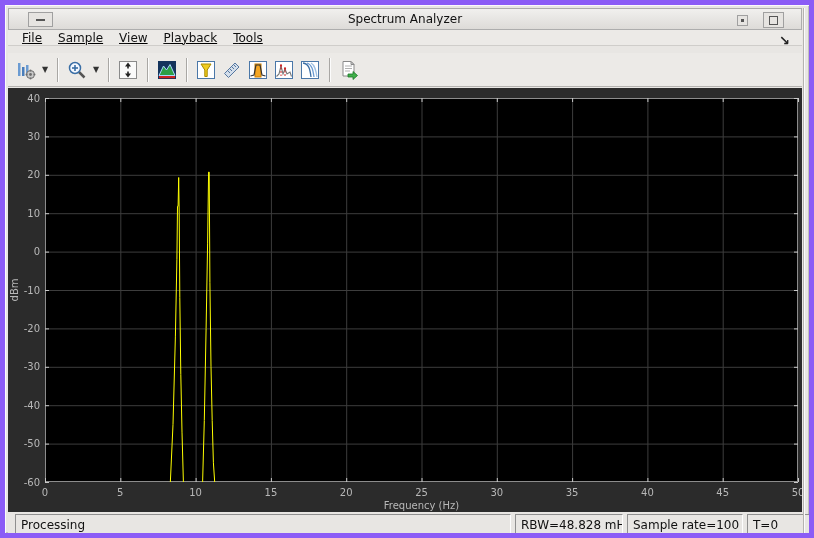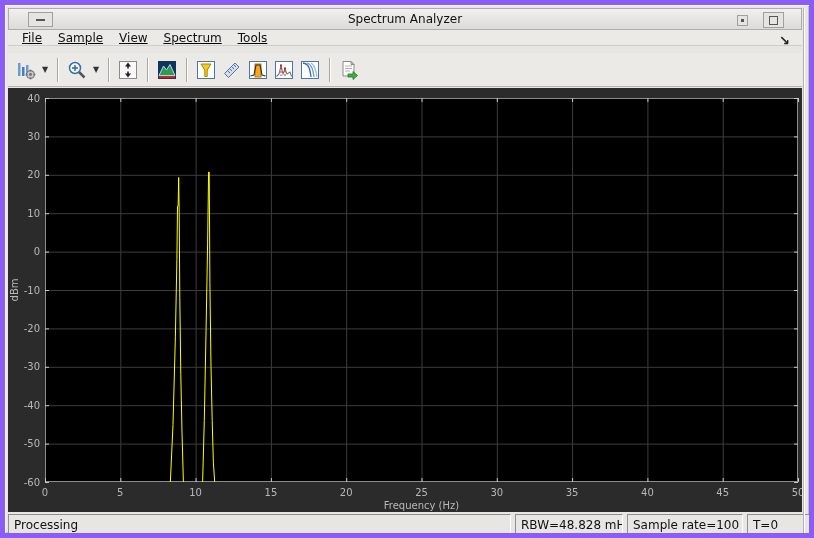--- a/index.html
+++ b/index.html
@@ -77,21 +77,21 @@
   
   .statusbar {
     position:absolute; left:3px; top:509px; width:804px; height:22px;
     background:#e8e6e3; display:flex; align-items:stretch;
   }
   .spanel {
     border:1px solid; border-color:#8f8f8f #fdfdfd #fdfdfd #8f8f8f;
     font-size:12px; color:#111; display:flex; align-items:center;
     padding:0 5px; white-space:nowrap; overflow:hidden;
   }
-  .sp-left { flex:1; margin-right:4px; }
+  .sp-left { flex:1; margin-right:4px;margin-left:7px; }
   .sp-rbw { width:108px; margin-right:4px; }
   .sp-rate { width:116px; margin-right:4px; }
   .sp-time { width:65px; }
   .win-right-line { position:absolute; left:799px; top:3px; height:528px; width:1px; background:#fbfbfb; }
   .win-right-line2 { position:absolute; left:798px; top:3px; height:528px; width:1px; background:#b5b3b0; }
 </style>
 </head>
 <body>
 
 <div class="window">
@@ -106,21 +106,21 @@
     </div>
     <div class="max-btn">
       <div class="sq"></div>
     </div>
   </div>
 
   <div class="menubar">
     <span class="menu-item">File</span>
     <span class="menu-item">Sample</span>
     <span class="menu-item">View</span>
-    <span class="menu-item">Spectrum</span>
+    <span class="menu-item">Playback</span>
     <span class="menu-item">Tools</span>
     <span class="dock-arrow">↘</span>
   </div>
 
   <div class="toolbar">
 
     <div class="tbtn">
       <svg width="20" height="20" viewBox="0 0 20 20">
         <rect x="2" y="3" width="2.5" height="13" fill="#6b9bd2"></rect>
         <rect x="6" y="7" width="2.5" height="9" fill="#4a7ebb"></rect>

